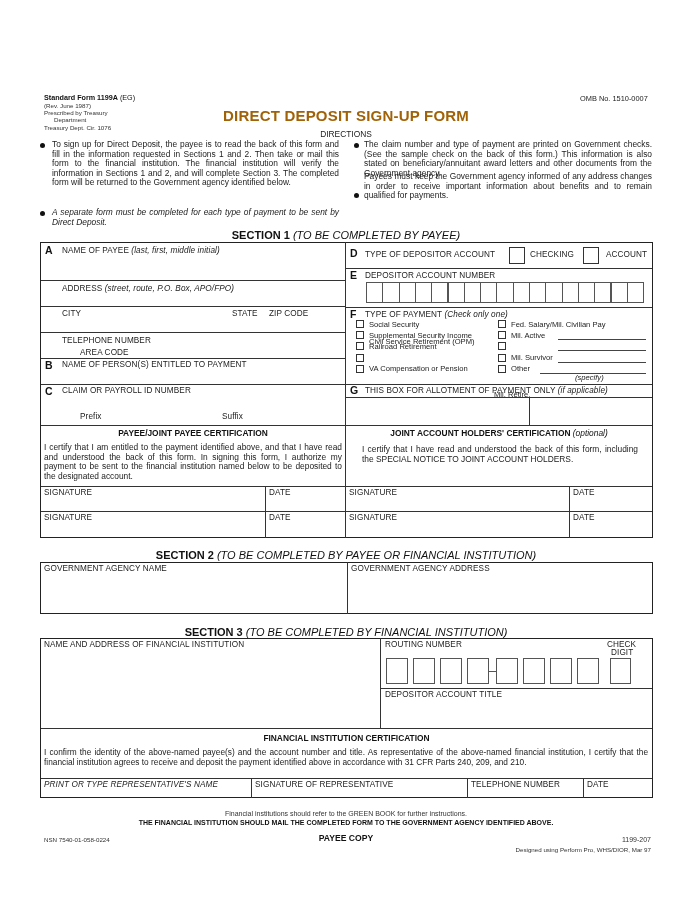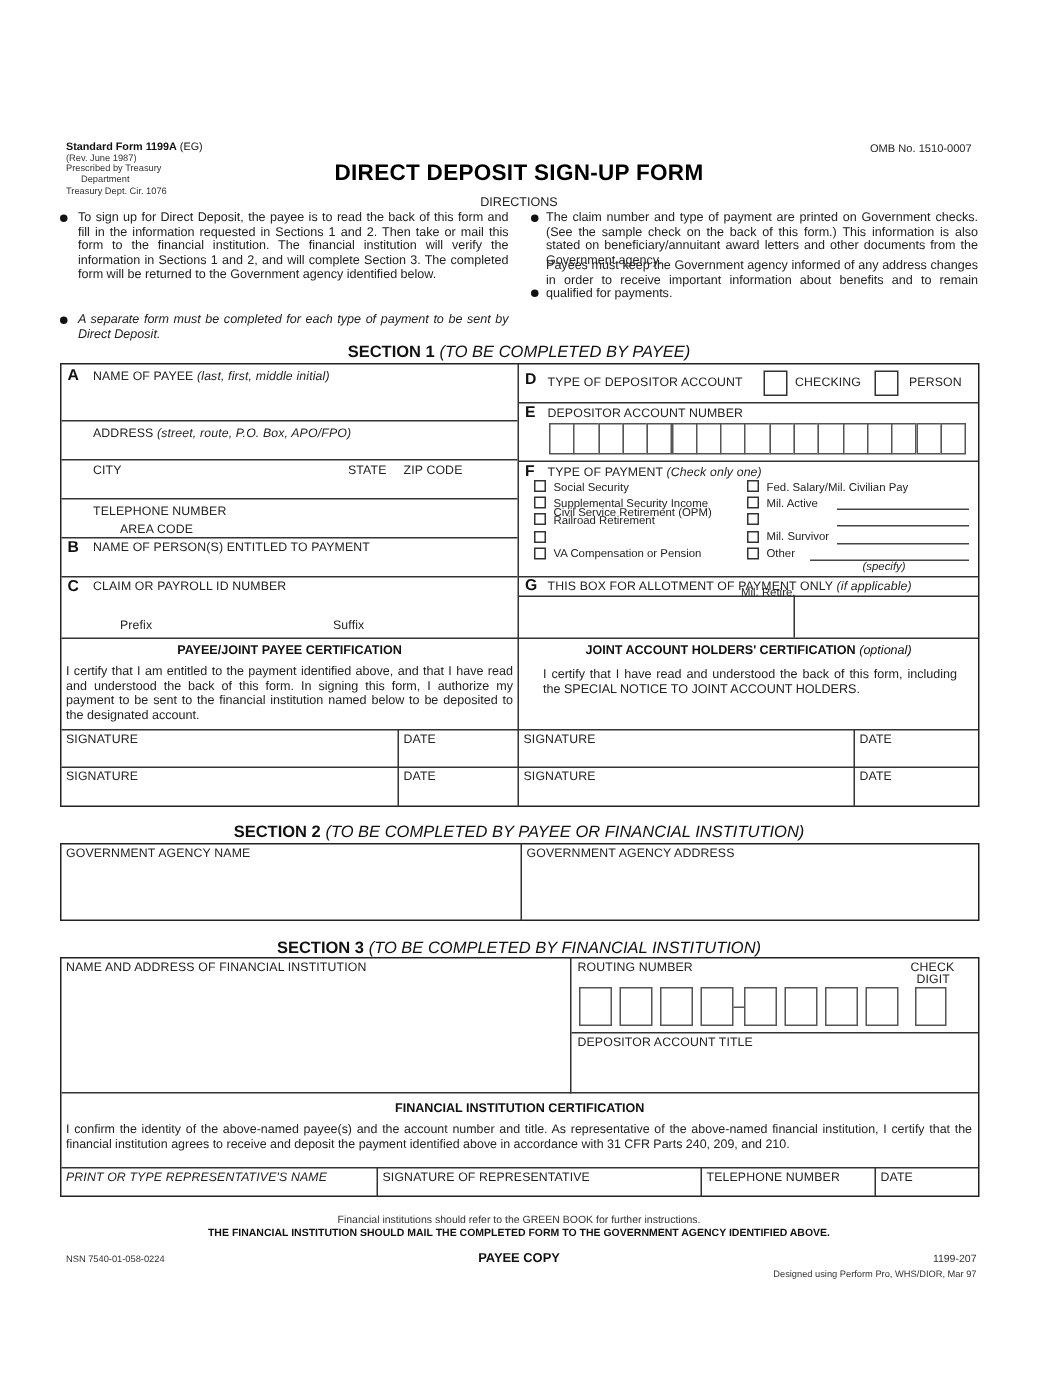--- a/index.html
+++ b/index.html
@@ -32,21 +32,21 @@
   <div style="font-size:7.2px; color:#111; white-space:nowrap;">
     <b>Standard Form 1199A</b>
     <span>(EG)</span>
   </div>
   <div class="tiny">(Rev. June 1987)</div>
   <div class="tiny">Prescribed by Treasury</div>
   <div class="tiny" style="padding-left:10px;">Department</div>
   <div class="tiny">Treasury Dept. Cir. 1076</div>
 </div>
 <div class="abs" style="left:580px; top:94px; font-size:7.4px; color:#222;">OMB No. 1510-0007</div>
-<div class="abs" style="left:0; width:692px; top:107px; text-align:center; font-size:15px; font-weight:bold; color:#000000; letter-spacing:0.2px;">DIRECT DEPOSIT SIGN-UP FORM</div>
+<div class="abs" style="left:0; width:692px; top:107px; text-align:center; font-size:15px; font-weight:bold; color:#a16207; letter-spacing:0.2px;">DIRECT DEPOSIT SIGN-UP FORM</div>
 <div class="abs" style="left:0; width:692px; top:129px; text-align:center; font-size:8.4px; color:#222;">DIRECTIONS</div>
 
 <span class="bullet" style="left:40px; top:143px;"></span>
 <div class="abs para" style="left:52px; top:140px; width:287px;">To sign up for Direct Deposit, the payee is to read the back of this form and fill in the information requested in Sections 1 and 2. Then take or mail this form to the financial institution.  The financial institution will verify the information in Sections 1 and 2, and will complete Section 3. The completed form will be returned to the Government agency identified below.</div>
 <span class="bullet" style="left:40px; top:211px;"></span>
 <div class="abs para" style="left:52px; top:208px; width:287px;font-style:italic;">A separate form must be completed for each type of payment to be sent by Direct Deposit.</div>
 
 <span class="bullet" style="left:354px; top:143px;"></span>
 <div class="abs para" style="left:364px; top:140px; width:288px;">The claim number and type of payment are printed on Government checks.  (See the sample check on the back of this form.)  This information is also stated on beneficiary/annuitant award letters and other documents from the Government agency.</div>
 <span class="bullet" style="left:354px; top:193px;"></span>
@@ -104,21 +104,21 @@
   <span class="abs lbl" style="left:181px; top:27px;">Suffix</span>
 </div>
 <div class="hl" style="left:41px; top:425px; width:611px;"></div>
 
 <div class="abs" style="left:346px; top:243px; width:306px; height:25px;">
   <span class="abs letter" style="left:4px; top:4px;">D</span>
   <span class="abs lbl" style="left:19px; top:7px;">TYPE OF DEPOSITOR ACCOUNT</span>
   <span class="box" style="left:163px; top:4px; width:16px; height:17px;"></span>
   <span class="abs lbl" style="left:184px; top:7px;">CHECKING</span>
   <span class="box" style="left:237px; top:4px; width:16px; height:17px;"></span>
-  <span class="abs lbl" style="left:260px; top:7px;">PERSON</span>
+  <span class="abs lbl" style="left:260px; top:7px;">ACCOUNT</span>
 </div>
 <div class="hl" style="left:346px; top:268px; width:306px;"></div>
 
 <div class="abs" style="left:346px; top:269px; width:306px; height:38px;">
   <span class="abs letter" style="left:4px; top:0px;">E</span>
   <span class="abs lbl" style="left:19px; top:2px;">DEPOSITOR ACCOUNT NUMBER</span>
   <div id="acct-digits" class="abs" style="left:20px; top:13px; width:280px; height:21px;">
       <span class="digit" style="left: 0px; top: 0px; width: 17.3px; height: 21px;"></span>
       <span class="digit" style="left: 16.3px; top: 0px; width: 17.3px; height: 21px;"></span>
       <span class="digit" style="left: 32.6px; top: 0px; width: 17.3px; height: 21px;"></span>

